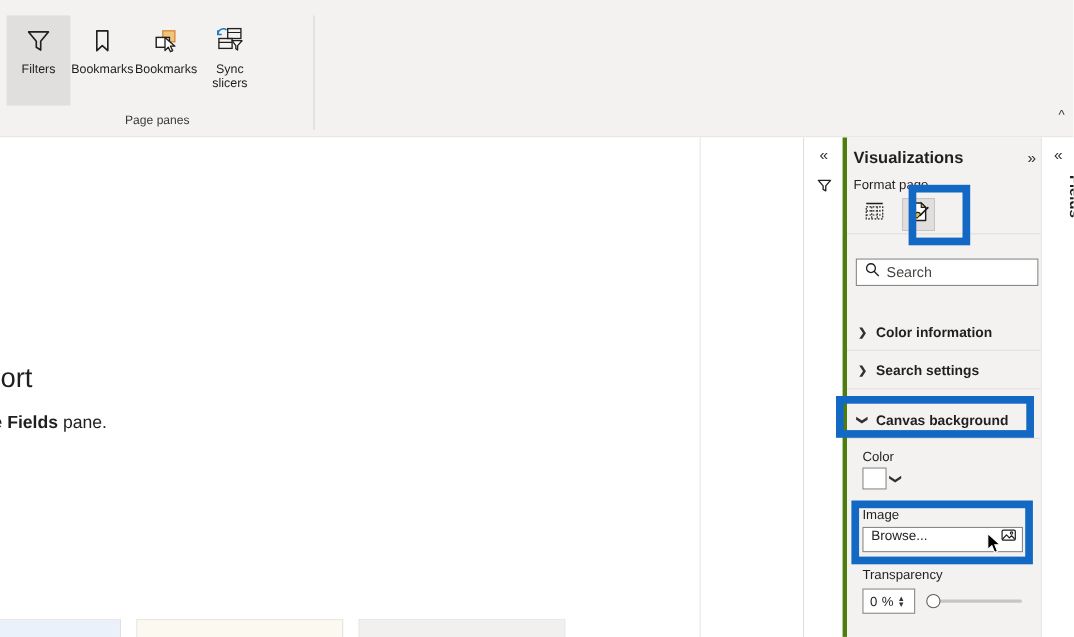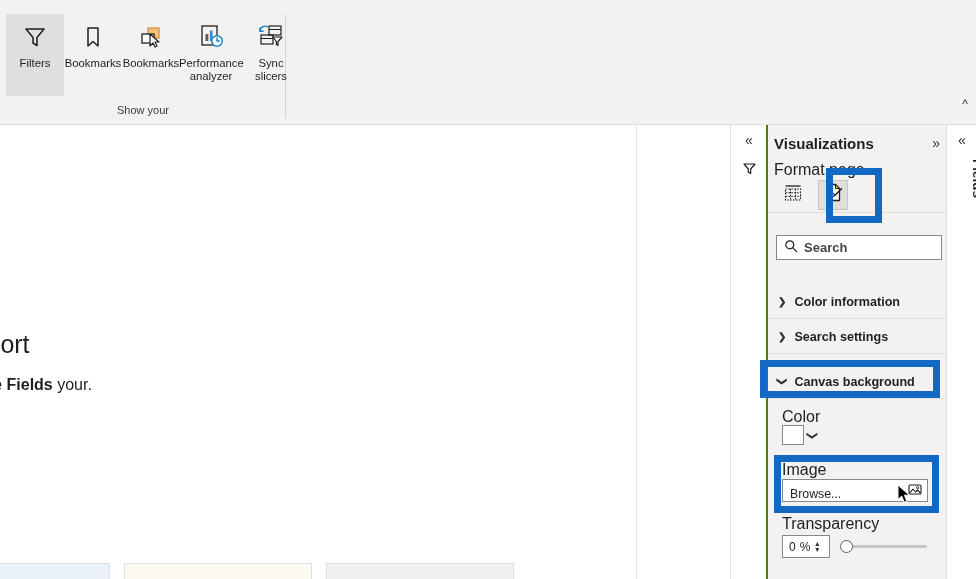--- a/index.html
+++ b/index.html
@@ -112,75 +112,75 @@
     position: absolute; left: 0; top: 56px; width: 36px;
     text-align: center;
     font-size: 13.5px; font-weight: 600; color: #201f1e;
     writing-mode: vertical-rl;
     margin-left: 11px;
   }
 
   
   .viz-pane {
     position: absolute; left: 766px; top: 125px; width: 180px; height: 454px;
-    background: #f3f2f1; border-left: 2px solid #4d7c0f;
+    background: #f3f2f1; border-left: 4px solid #4d7c0f;
   }
   .viz-head {
     position: absolute; left: 0; top: 6px; width: 180px; height: 24px;
     display: flex; align-items: center; justify-content: space-between;
     padding: 0 8px 0 6px;
   }
   .viz-title { font-size: 15px; font-weight: 600; color: #201f1e; }
   .viz-expand { font-size: 14px; color: #323130; cursor: pointer; line-height: 14px; }
   .viz-sub {
     position: absolute; left: 6px; top: 36px;
-    font-size: 16px; color: #201f1e;
+    font-size: 12px; color: #201f1e;
   }
   .viz-tabs {
     position: absolute; left: 0; top: 52px; width: 180px; height: 36px;
     display: flex; align-items: center; gap: 10px; padding-left: 10px;
     border-bottom: 1px solid #e1dfdd;
   }
   .viz-tab {
     width: 30px; height: 30px; display: flex; align-items: center; justify-content: center;
     cursor: pointer; background: transparent;
   }
   .viz-tab.active { background: #e1dfdd; border: 1px solid #c8c6c4; }
 
   .search-wrap {
     position: absolute; left: 8px; top: 110px; width: 166px; height: 25px;
     background: #ffffff; border: 1px solid #8a8886;
     display: flex; align-items: center; padding-left: 7px; gap: 6px;
     cursor: text;
   }
-  .search-wrap .ph { font-size: 13px; color: #484644; font-weight: bold; }
+  .search-wrap .ph { font-size: 13px; color: #484644; }
 
   .section-row {
     position: absolute; left: 0; width: 180px; height: 34px;
     display: flex; align-items: center; gap: 8px; padding-left: 10px;
     border-bottom: 1px solid #e1dfdd; cursor: pointer;
     font-size: 12.6px; font-weight: 600; color: #201f1e;
   }
   .chev { font-size: 10px; color: #323130; display: inline-block; }
 
   .prop-label {
-    position: absolute; left: 14px; font-size: 16px; color: #201f1e;
+    position: absolute; left: 14px; font-size: 12px; color: #201f1e;
   }
 
   .color-swatch-row { position: absolute; left: 14px; display: flex; align-items: center; gap: 4px; }
   .swatch {
     width: 22px; height: 20px; background: #ffffff; border: 1px solid #8a8886;
     cursor: pointer;
   }
   .swatch-caret { font-size: 11px; color: #323130; cursor: pointer; }
 
   .browse-box {
     position: absolute; left: 14px; width: 146px; height: 23px;
     background: #ffffff; border: 1px solid #8a8886;
-    display: flex; align-items: flex-end; justify-content: space-between;
+    display: flex; align-items: flex-start; justify-content: space-between;
     padding: 0 4px 0 7px; cursor: pointer;
   }
   .browse-box .btext { font-size: 12.3px; color: #201f1e; }
 
   .trans-row { position: absolute; left: 14px; display: flex; align-items: center; gap: 9px; }
   .spin {
     width: 48px; height: 23px; border: 1px solid #8a8886; background: #ffffff;
     display: flex; align-items: center; gap: 2px; padding-left: 6px;
     font-size: 12px; color: #201f1e;
   }
@@ -253,63 +253,51 @@
           <span class="glyph">
             <svg width="26" height="26" viewBox="0 0 26 26">
               <rect x="10" y="4" width="11" height="10" fill="#f2c47b" stroke="#d6893a" stroke-width="1.2"></rect>
               <rect x="4" y="10" width="12" height="9" fill="#ffffff" stroke="#201f1e" stroke-width="1.3"></rect>
               <path d="M12 10 L12 22 L15 19 L17 23 L19 22 L17 18 L21 18 Z" fill="#ffffff" stroke="#201f1e" stroke-width="1.2" stroke-linejoin="round"></path>
             </svg>
           </span>
           <span class="rlabel">Bookmarks</span>
         </div>
 
-        <div class="rbtn wide">
-          <span class="glyph">
-            <svg width="28" height="28" viewBox="0 0 28 28">
-              <rect x="5" y="3" width="15" height="19" fill="none" stroke="#201f1e" stroke-width="1.3"></rect>
-              <rect x="8.5" y="11" width="2.8" height="7" fill="#5c5c5c"></rect>
-              <rect x="12.8" y="7.5" width="2.8" height="10.5" fill="#3f8fd0"></rect>
-              <circle cx="20" cy="18" r="5.3" fill="#ffffff" stroke="#1d7dc4" stroke-width="1.5"></circle>
-              <path d="M20 15 V18 H22.3" fill="none" stroke="#1d7dc4" stroke-width="1.4" stroke-linecap="round"></path>
-            </svg>
-          </span>
-          <span class="rlabel">Performance analyzer</span>
-        </div>
 
         <div class="rbtn">
           <span class="glyph">
             <svg width="28" height="28" viewBox="0 0 28 28">
               <rect x="12" y="3" width="12" height="9" fill="none" stroke="#201f1e" stroke-width="1.2"></rect>
               <line x1="12" y1="6.5" x2="24" y2="6.5" stroke="#201f1e" stroke-width="1"></line>
               <rect x="4" y="12" width="12" height="9" fill="none" stroke="#201f1e" stroke-width="1.2"></rect>
               <line x1="4" y1="15.5" x2="16" y2="15.5" stroke="#201f1e" stroke-width="1"></line>
               <path d="M3 8 A5 5 0 0 1 11 4.2" fill="none" stroke="#1d7dc4" stroke-width="1.4"></path>
               <path d="M3 4.5 L3 8.3 L6.6 8.3" fill="none" stroke="#1d7dc4" stroke-width="1.4"></path>
               <path d="M16 14 H25 L21 18.5 V22.5 L19.4 21.3 V18.5 Z" fill="#ffffff" stroke="#201f1e" stroke-width="1.2" stroke-linejoin="round"></path>
             </svg>
           </span>
           <span class="rlabel">Sync slicers</span>
         </div>
 
       </div>
-      <div class="group-title">Show your</div>
+      <div class="group-title">Page panes</div>
     </div>
 
     <div class="ribbon-collapse">^</div>
   </div>
   <div class="ribbon-bottom-border"></div>
 
   <div class="workarea">
 
     <div class="canvas-page">
 
       <div class="onboard">
         <h1>to your report</h1>
-        <p><span>will appear in the </span><b>Fields</b><span> your.</span></p>
+        <p><span>will appear in the </span><b>Fields</b><span> pane.</span></p>
       </div>
 
       <div class="cards">
 
         <div class="card">
           <div class="art art-blue">
             
           </div>
 
         </div>

